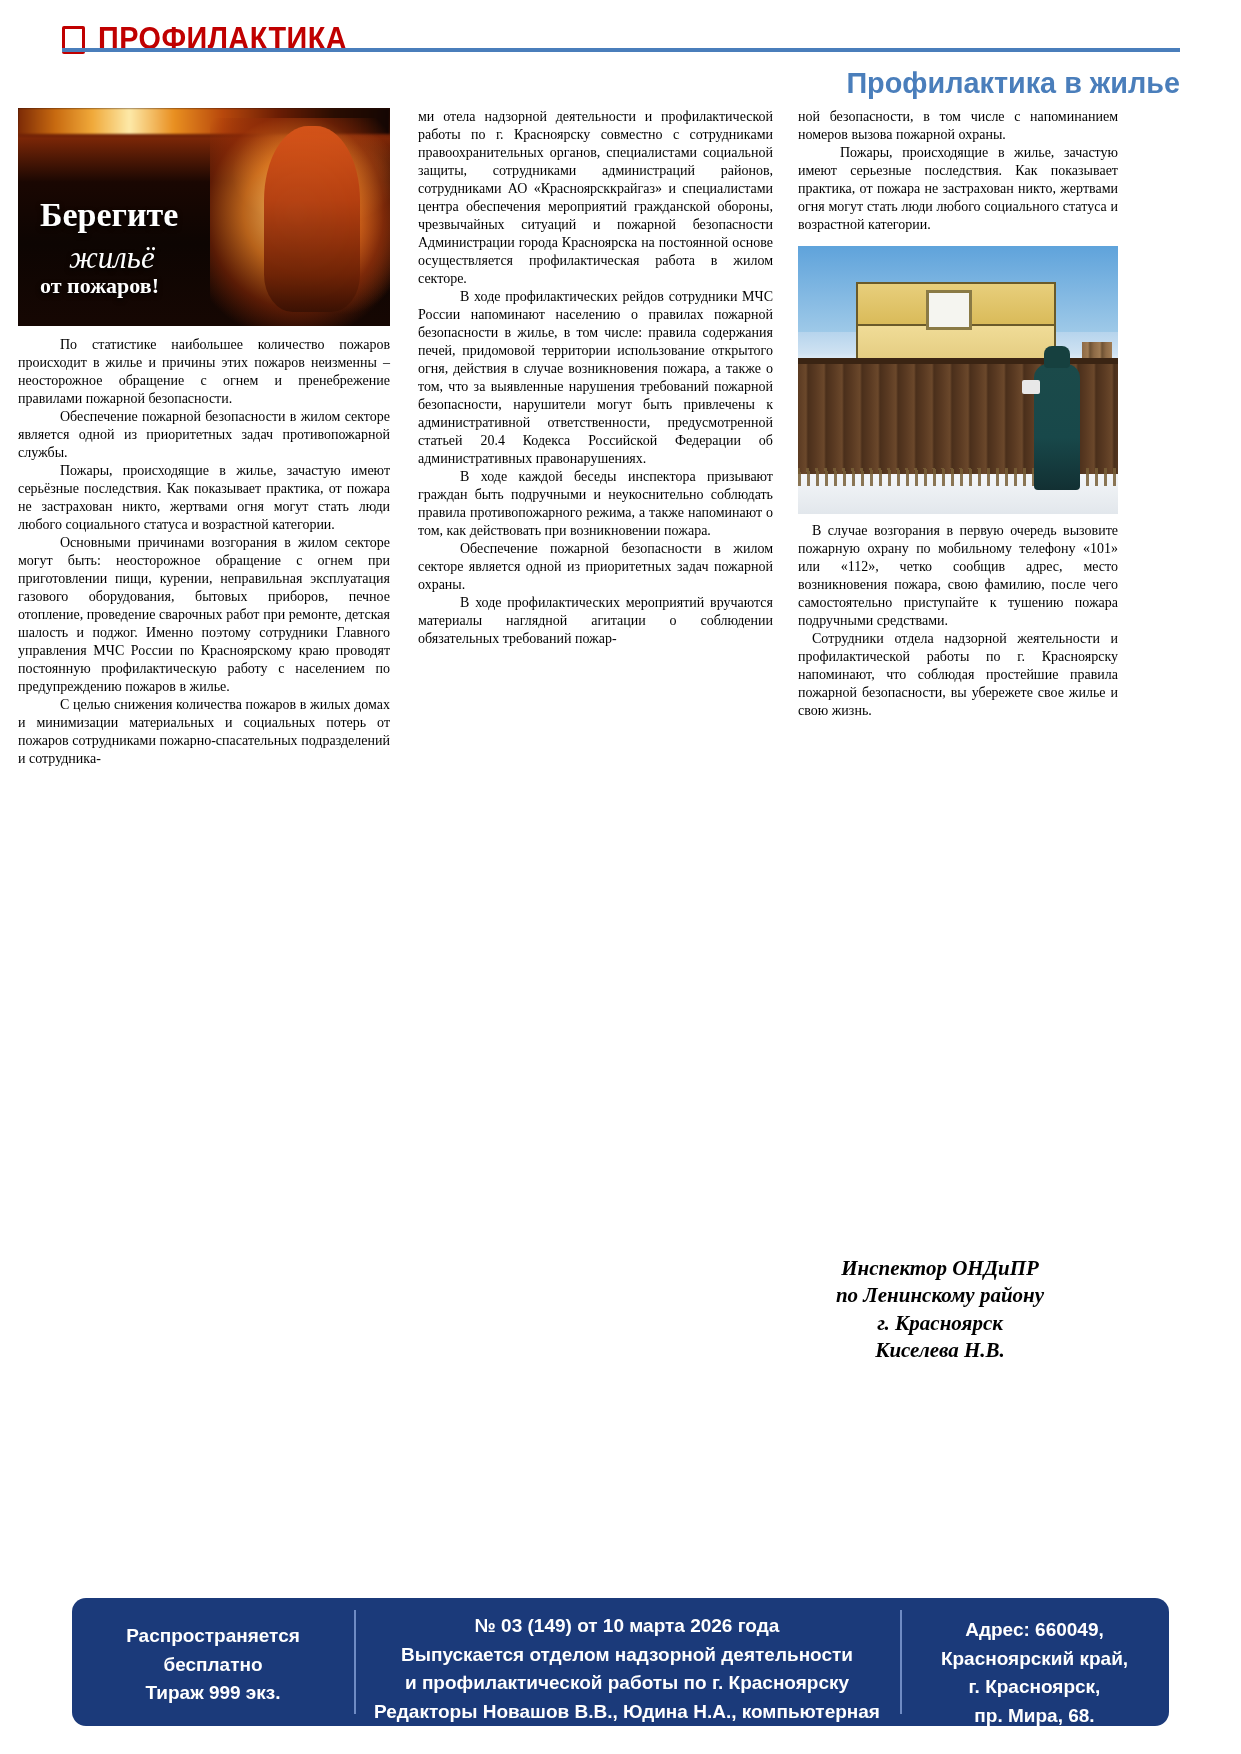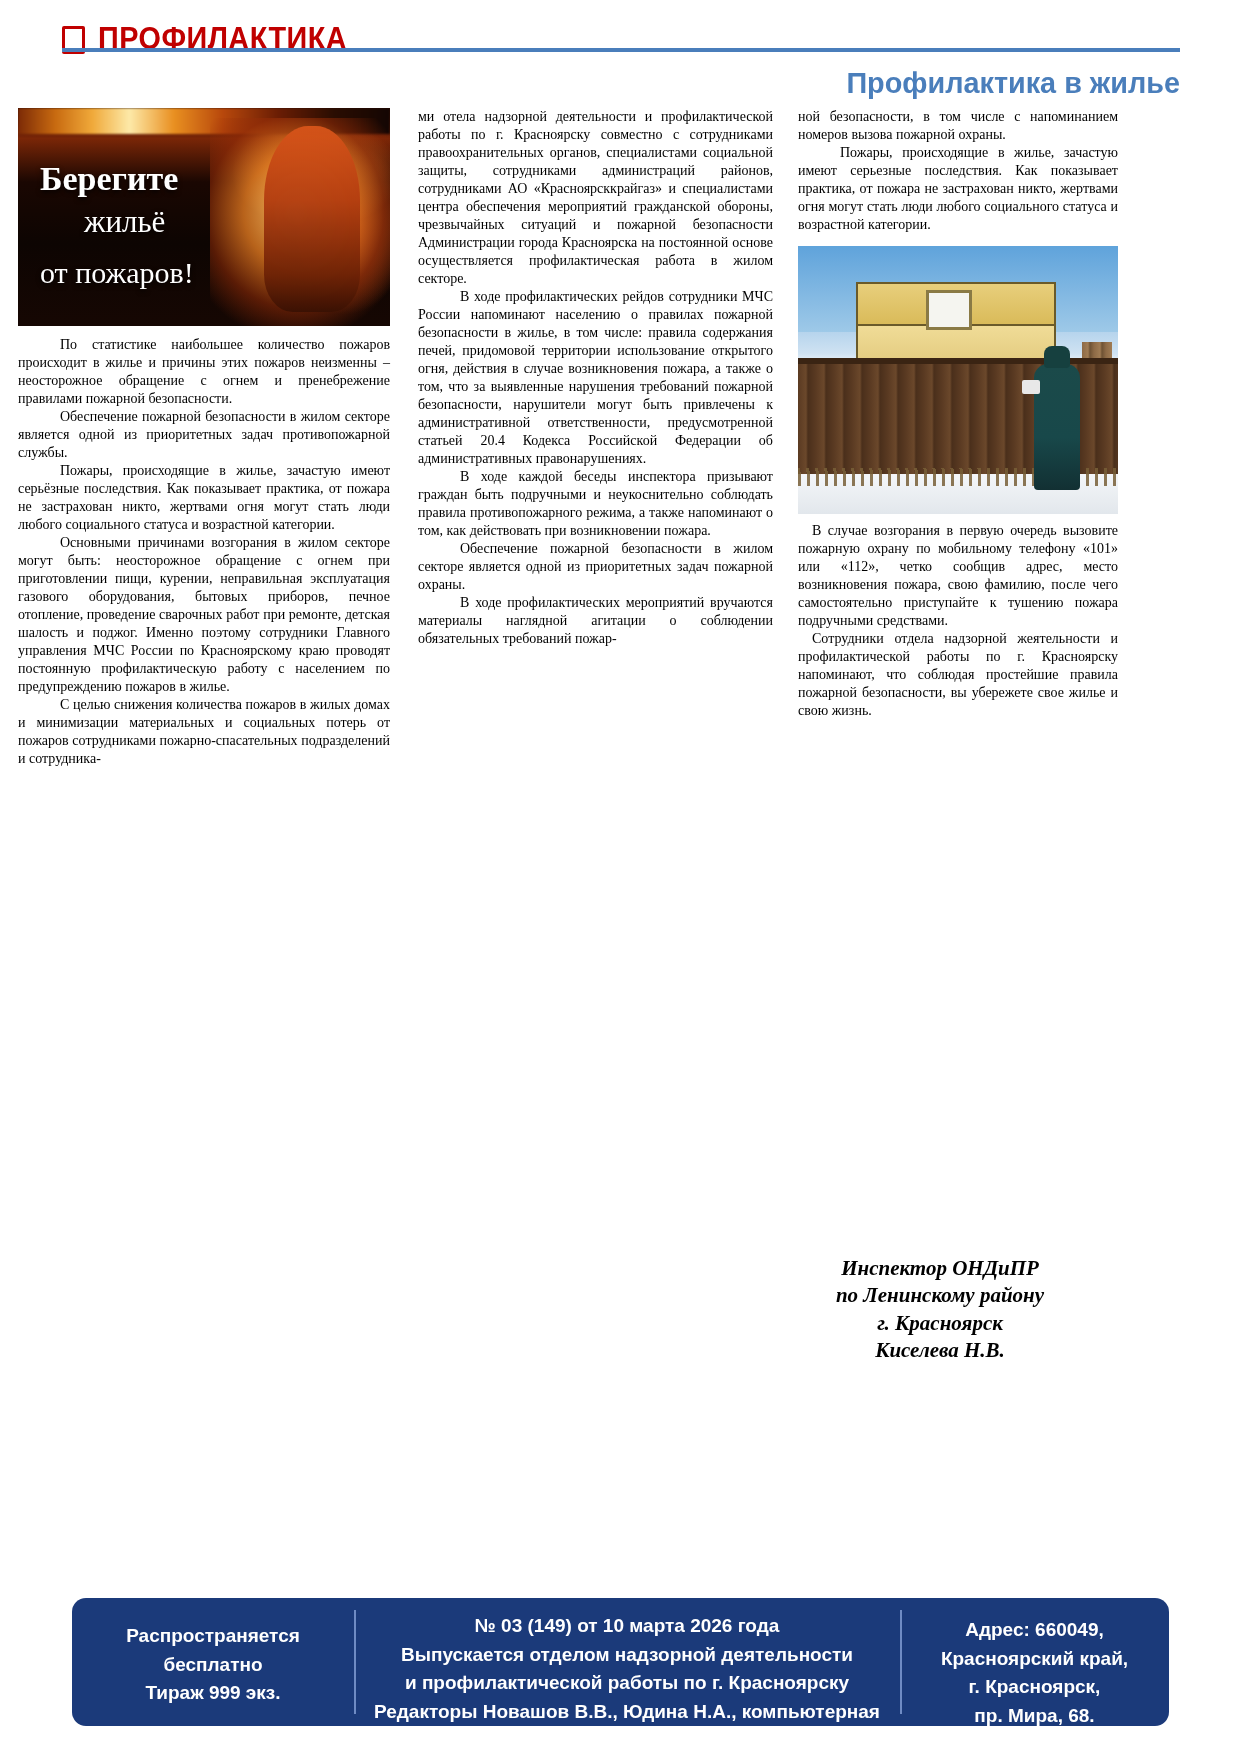--- a/index.html
+++ b/index.html
@@ -85,24 +85,25 @@
     position:absolute;right:30px;top:18px;width:96px;height:186px;
     background:linear-gradient(180deg,#d8551a,#b33d10 40%,#6d2206 80%,#3a1103);
     border-radius:46% 46% 30% 30%/40% 40% 20% 20%;
     filter:blur(.6px);opacity:.95;
   }
   .img-fire .txt1,.img-fire .txt2,.img-fire .txt3{
     position:absolute;left:22px;color:#ffffff;
     font-family:"Liberation Serif","DejaVu Serif",serif;
     text-shadow:0 2px 5px rgba(0,0,0,.9);
     white-space:nowrap;
+    margin-top:36px;
   }
   .img-fire .txt1{top:52px;font-size:34px;font-weight:bold;}
-  .img-fire .txt2{top:96px;left:66px;font-size:31px;}
-  .img-fire .txt3{top:148px;font-size:30px;font-weight:normal;}
+  .img-fire .txt2{top:96px;left:51px;font-size:31px;font-style:italic;}
+  .img-fire .txt3{top:129px;font-size:22px;font-weight:bold;}
 
   .img-house{
     position:absolute;left:0;top:0;width:320px;height:268px;overflow:hidden;
     background:linear-gradient(180deg,#7fb4e0 0%, #a9cdea 28%, #cfe2f2 40%, #ffffff 46%, #efefef 100%);
   }
   .img-house .sky{position:absolute;left:0;top:0;width:320px;height:86px;
     background:linear-gradient(180deg,#5fa3db,#9ec9e8);}
   .img-house .roof{position:absolute;left:58px;top:36px;width:196px;height:44px;
     background:linear-gradient(180deg,#e8cf7c,#d8b956);border:2px solid #6a5a2a;}
   .img-house .wall{position:absolute;left:58px;top:78px;width:196px;height:54px;

